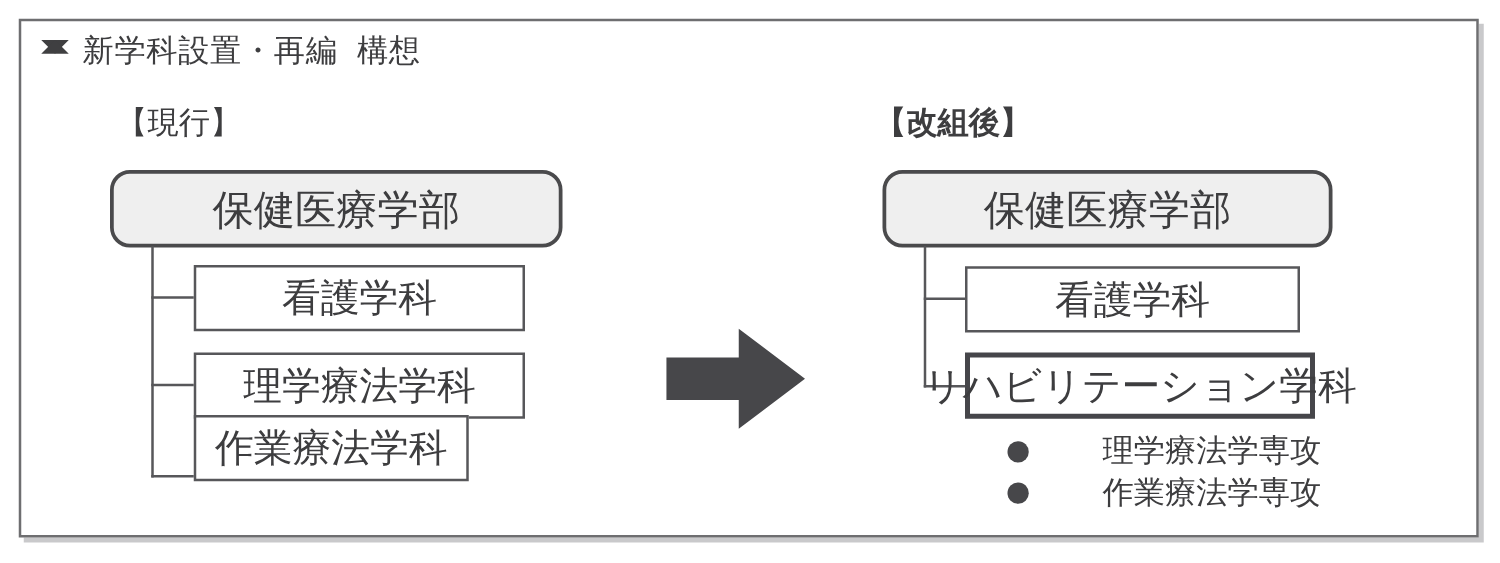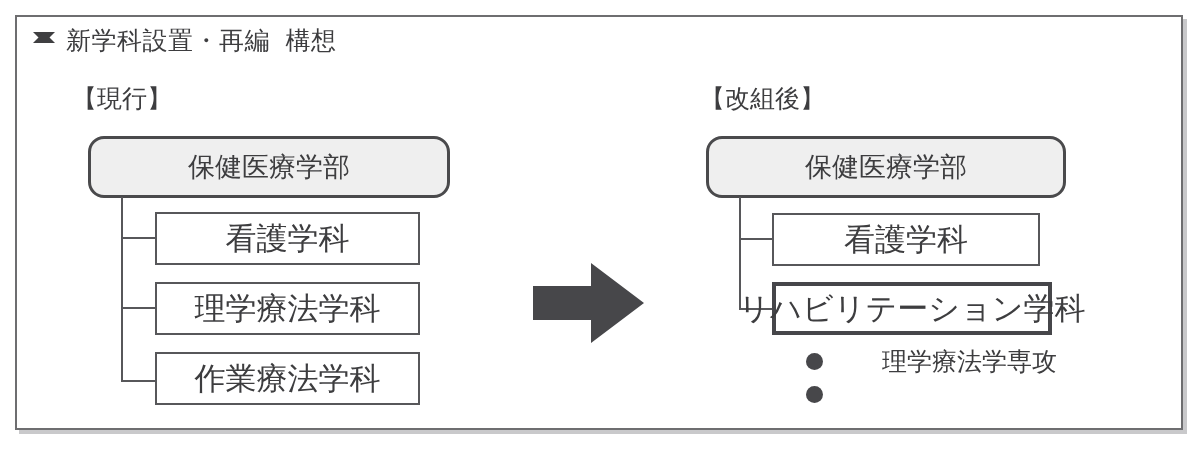--- a/index.html
+++ b/index.html
@@ -81,37 +81,37 @@
   }
 
   
   .col-heading {
     position: absolute;
     font-size: 25px;
     color: #3d3d3f;
     white-space: nowrap;
     line-height: 1;
   }
-  .col-heading.left  { left: 72px;  top: 86px; }
-  .col-heading.right { left: 700px; top: 86px; }
+  .col-heading.left  { left: 93px;  top: 86px; }
+  .col-heading.right { left: 700px; top: 86px; font-weight: bold; }
 
   
   .parent-box {
     position: absolute;
     height: 62px;
     border: 3px solid #4a4a4c;
     border-radius: 16px;
     background: #efefef;
     box-sizing: border-box;
     display: flex;
     align-items: center;
     justify-content: center;
   }
   .parent-box .box-label {
-    font-size: 27px;
+    font-size: 33px;
     color: #3d3d3f;
     line-height: 1;
     white-space: nowrap;
   }
   .parent-box.left  { left: 88px;  top: 136px; width: 362px; }
   .parent-box.right { left: 706px; top: 136px; width: 360px; }
 
   
   .child-box {
     position: absolute;
@@ -129,21 +129,21 @@
     line-height: 1;
     white-space: nowrap;
   }
   .child-box.emphasis {
     border-width: 4px;
     border-color: #46464a;
   }
 
   .child-l1 { left: 155px; top: 212px; width: 265px; }
   .child-l2 { left: 155px; top: 282px; width: 265px; text-align: center; }
-  .child-l3 { left: 155px; top: 352px; width: 265px; }
+  .child-l3 { left: 155px; top: 332px; width: 220px; }
 
   .child-r1 { left: 772px; top: 213px; width: 268px; }
   .child-r2 { left: 772px; top: 282px; width: 280px; }
 
   
   .conn {
     position: absolute;
     background: #57575a;
   }
   .conn-v { width: 2px; }
@@ -251,16 +251,17 @@
     <span class="box-label">リハビリテーション学科</span>
   </div>
 
   <div class="bullet-list">
     <div class="bullet-item">
       <span class="bullet-dot"></span>
       <span class="bullet-text">理学療法学専攻</span>
     </div>
     <div class="bullet-item">
       <span class="bullet-dot"></span>
+      <span class="bullet-text">作業療法学専攻</span>
     </div>
   </div>
 
 </div>
 
 </body></html>

